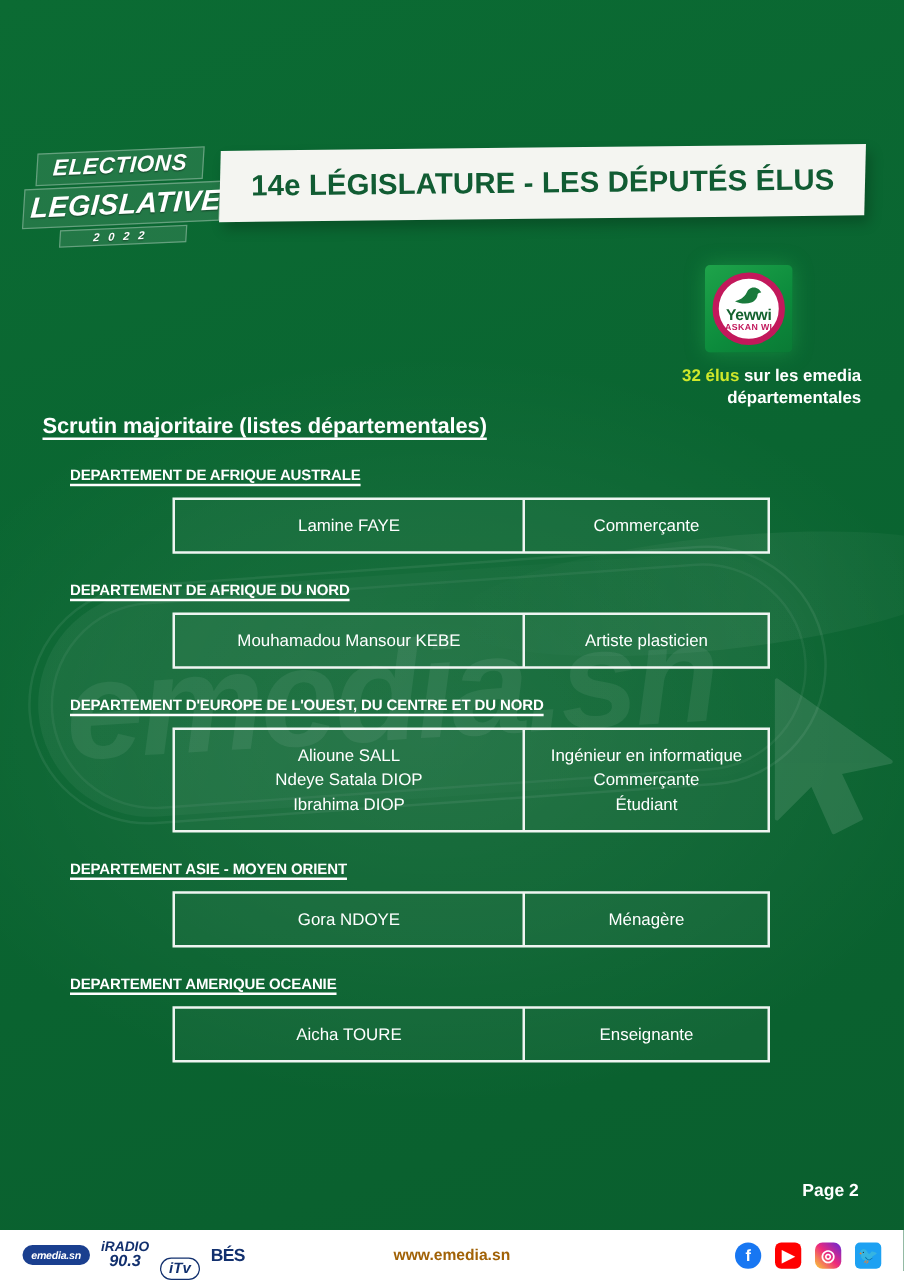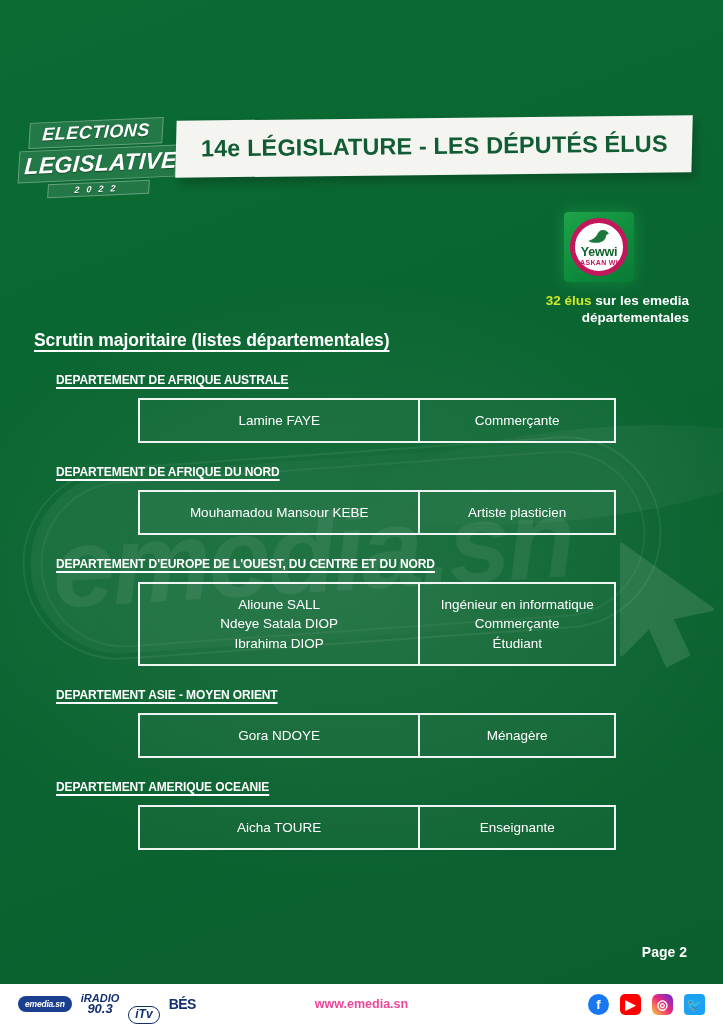--- a/index.html
+++ b/index.html
@@ -339,21 +339,21 @@
     color: #12306e;
     font-size: 14px;
     font-weight: 700;
     letter-spacing: -0.5px;
   }
   .footer-url {
     position: absolute;
     left: 0;
     right: 0;
     text-align: center;
-    color: #ec4899;
+    color: #a16207;
     font-size: 12.5px;
     font-weight: 700;
   }
   .footer-social {
     position: absolute;
     right: 18px;
     display: flex;
     align-items: center;
     gap: 11px;
   }

